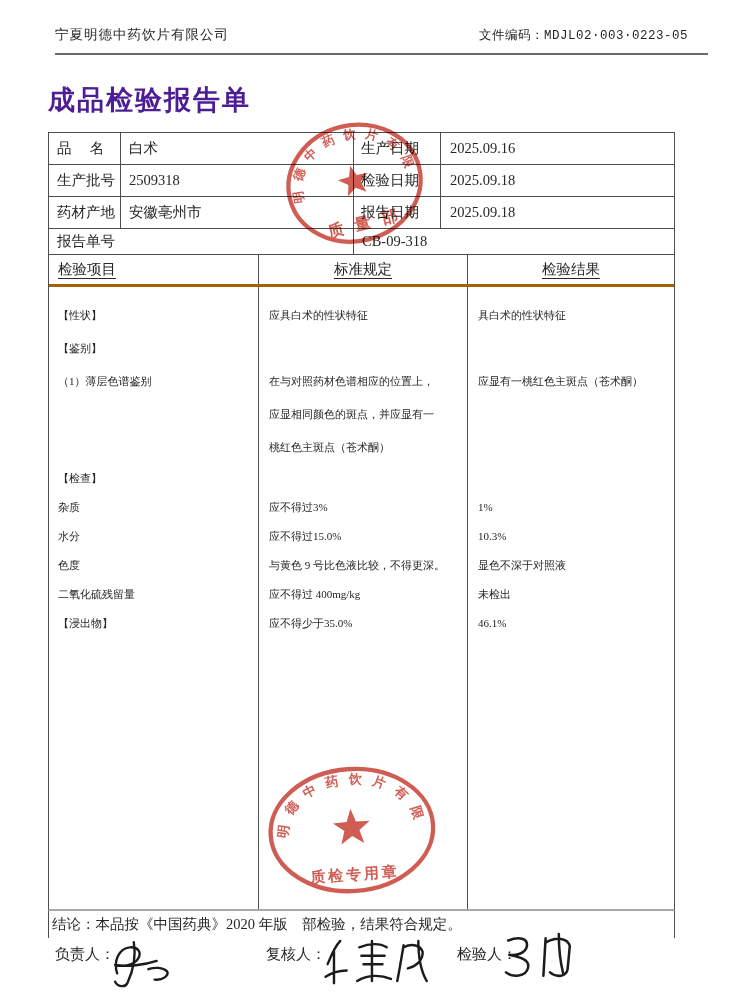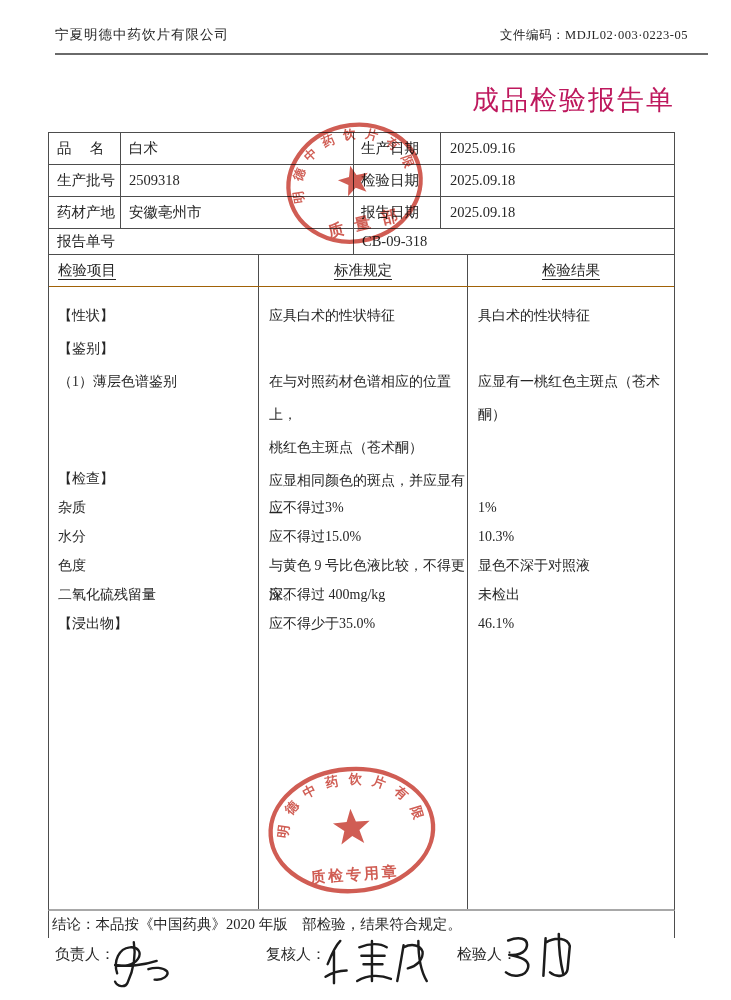--- a/index.html
+++ b/index.html
@@ -10,48 +10,48 @@
   }
   *{box-sizing:border-box;}
 
   
   .hdr{
     position:absolute;left:55px;top:26px;width:653px;
     display:flex;justify-content:space-between;align-items:flex-end;
     border-bottom:2px solid #6a6a6a;padding-bottom:9px;
   }
   .hdr .company{font-size:13.5px;letter-spacing:1px;}
-  .hdr .doccode{font-size:12.5px;letter-spacing:.5px;padding-right:20px;}
+  .hdr .doccode{font-size:12.5px;letter-spacing:.5px;padding-right:20px;font-family:Liberation Mono, monospace;}
 
   
   .title{
-    position:absolute;left:48px;top:82px;width:627px;text-align:right;
-    font-size:27px;font-weight:normal;letter-spacing:2px;color:#be185d;
+    position:absolute;left:48px;top:82px;width:627px;text-align:left;
+    font-size:27px;font-weight:bold;letter-spacing:2px;color:#4c1d95;
   }
 
   
   .doc-table{position:absolute;left:48px;top:132px;width:627px;font-size:14.5px;}
   .tbl{border:1px solid #4d4d4d;border-bottom:2px solid #a8a8a8;}
   .irow{display:flex;align-items:center;height:32px;border-bottom:1px solid #4d4d4d;}
   .irow:last-of-type{border-bottom:none;}
   .cell{height:100%;display:flex;align-items:center;}
   .c-l1{width:71px;padding-left:8px;}
   .c-v1{width:233px;padding-left:8px;border-left:1px solid #4d4d4d;}
   .c-l2{width:87px;padding-left:7px;border-left:1px solid #4d4d4d;}
   .c-v2{flex:1;padding-left:9px;border-left:1px solid #4d4d4d;text-align:center;}
   .r-repno{height:26px;}
   .c-rl{width:304px;padding-left:8px;}
   .c-rv{flex:1;padding-left:8px;border-left:1px solid #4d4d4d;}
-  .hrow{display:flex;height:32px;border-bottom:1px solid #a16207;align-items:center;font-size:14.5px;}
+  .hrow{display:flex;height:32px;border-bottom:3px solid #a16207;align-items:center;font-size:14.5px;}
   .h1{width:209px;padding-left:9px;}
   .h2{width:209px;text-align:center;border-left:1px solid #4d4d4d;height:100%;display:flex;align-items:center;justify-content:center;}
   .h3{flex:1;text-align:center;border-left:1px solid #4d4d4d;height:100%;display:flex;align-items:center;justify-content:center;}
   .uline{text-decoration:underline;text-underline-offset:4px;text-decoration-thickness:1px;}
 
-  .content{position:relative;height:622px;padding-top:12px;font-size:14px;}
+  .content{position:relative;height:622px;padding-top:12px;font-size:11px;}
   .vdiv{position:absolute;top:0;bottom:0;width:1px;background:#4d4d4d;}
   .vdiv.d1{left:209px;} .vdiv.d2{left:418px;}
   .trow{display:flex;}
   .trow .ti{width:209px;padding-left:9px;}
   .trow .ts{width:209px;padding-left:11px;}
   .trow .tr3{width:207px;padding-left:11px;}
   .lh33 .ti,.lh33 .ts,.lh33 .tr3{line-height:33px;}
   .lh29 .ti,.lh29 .ts,.lh29 .tr3{line-height:29px;}
   .h33{height:33px;} .h99{height:99px;} .h29{height:29px;}
 
@@ -127,22 +127,22 @@
       </div>
       <div class="trow lh33 h33">
         <div class="ti">【鉴别】</div>
         <div class="ts"></div>
         <div class="tr3"></div>
       </div>
       <div class="trow lh33 h99">
         <div class="ti">（1）薄层色谱鉴别</div>
         <div class="ts">
           <div>在与对照药材色谱相应的位置上，</div>
+          <div>应显相同颜色的斑点，并应显有一</div>
           <div>桃红色主斑点（苍术酮）</div>
-          <div>应显相同颜色的斑点，并应显有一</div>
         </div>
         <div class="tr3">应显有一桃红色主斑点（苍术酮）</div>
       </div>
       <div class="trow lh29 h29">
         <div class="ti">【检查】</div>
         <div class="ts"></div>
         <div class="tr3"></div>
       </div>
       <div class="trow lh29 h29">
         <div class="ti">杂质</div>

